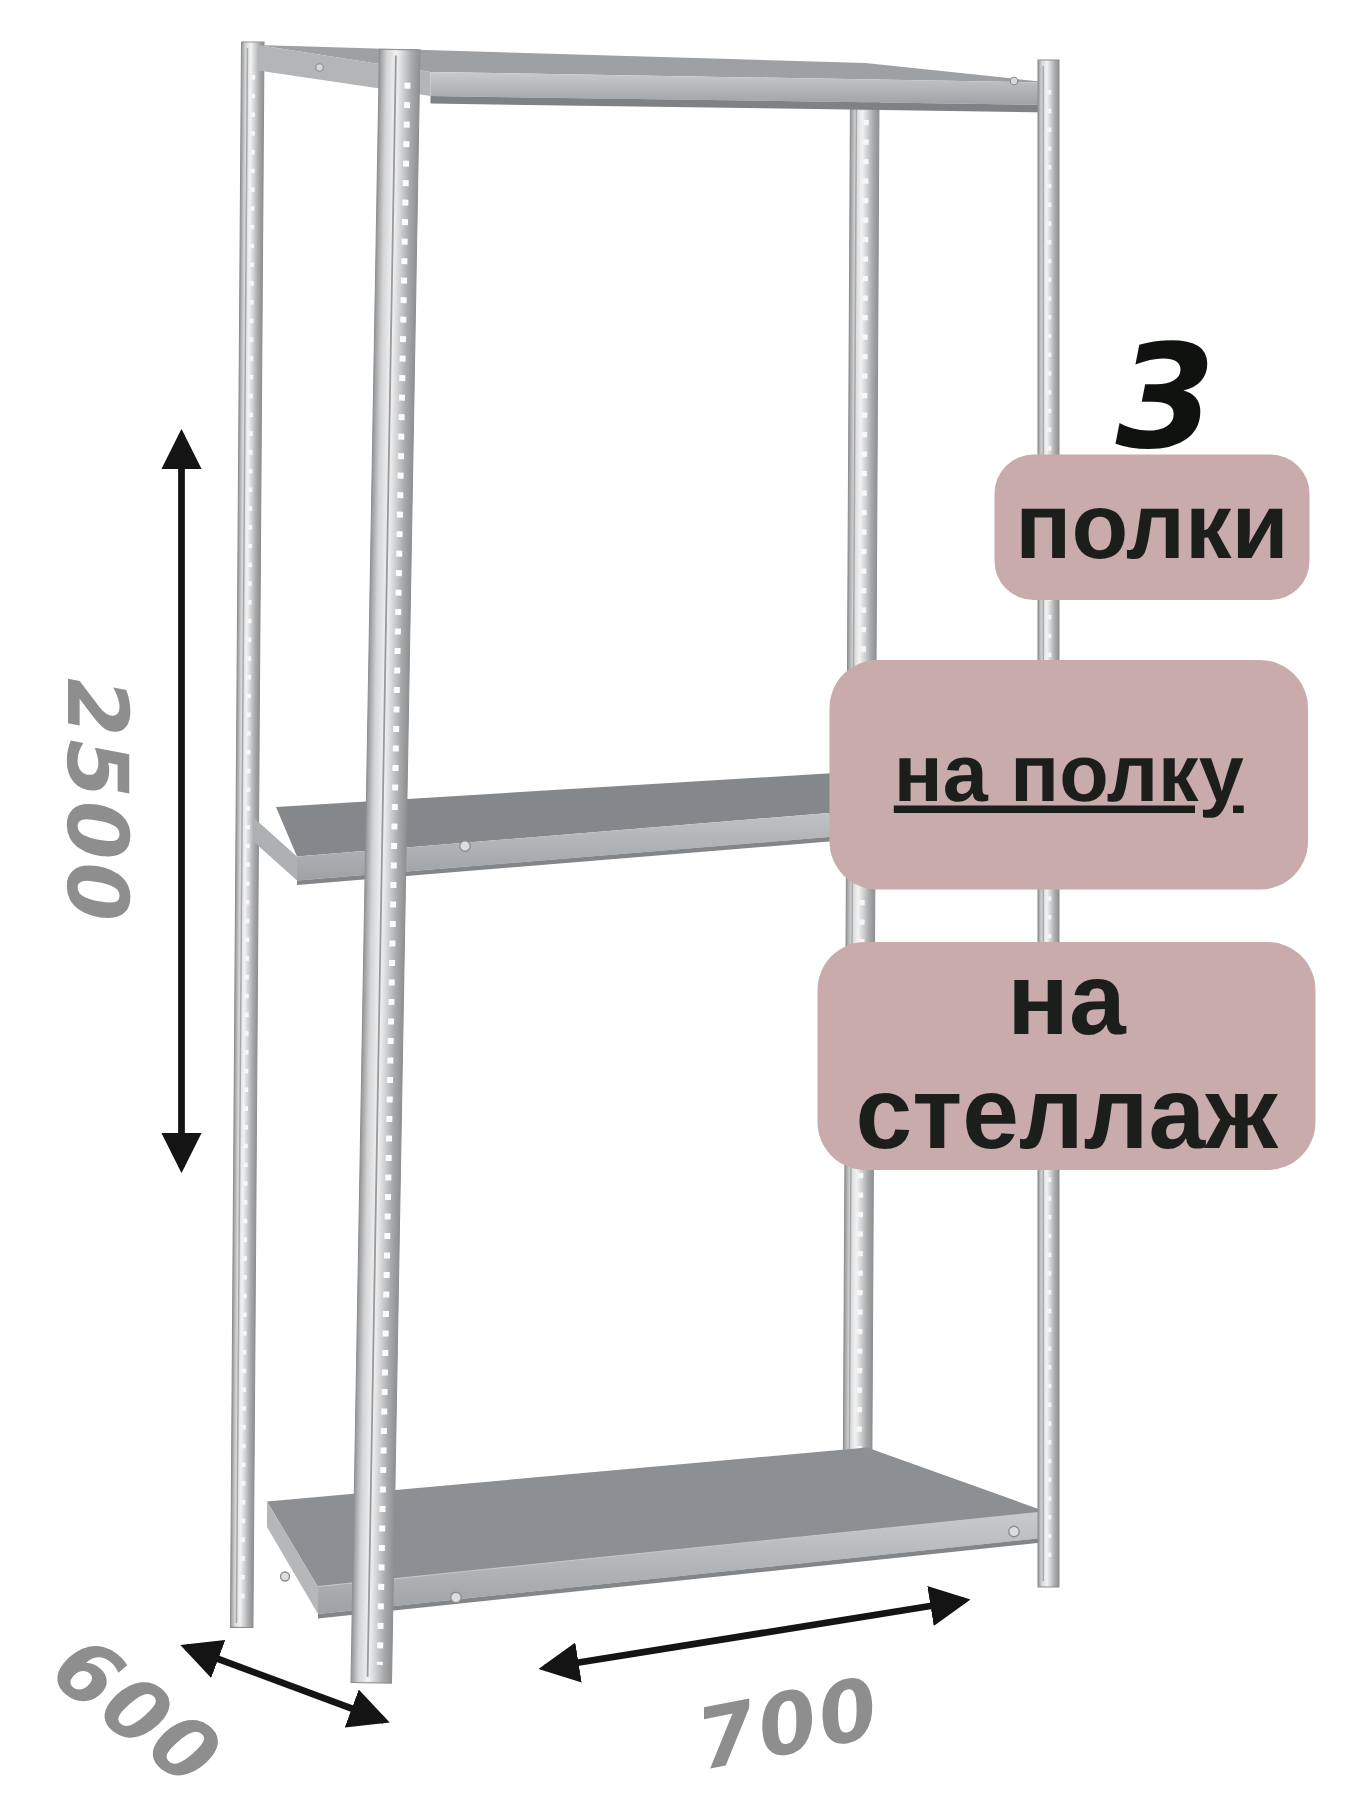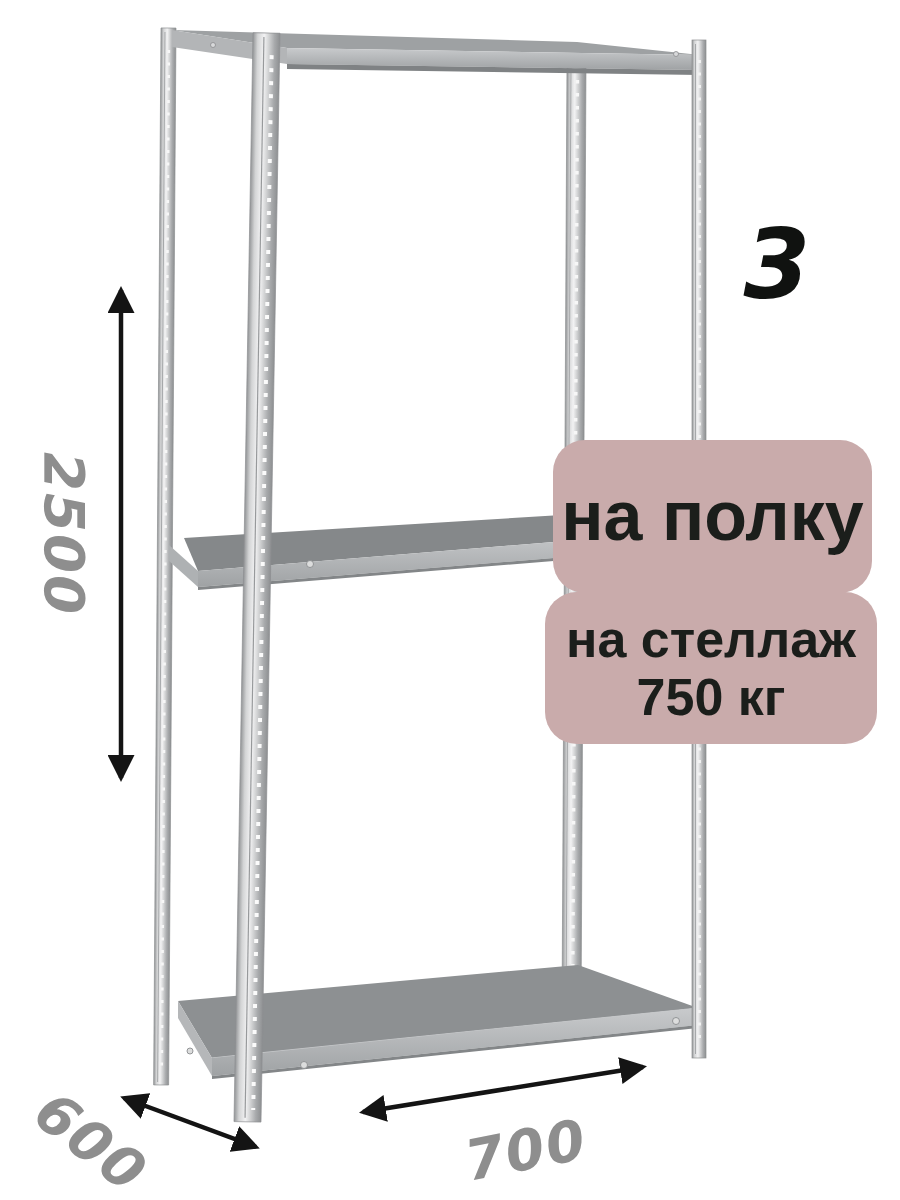--- a/index.html
+++ b/index.html
@@ -35,22 +35,22 @@
     position:absolute;
     background:#c9abab;
     color:#1b1e1b;
     font-weight:bold;
     display:flex;flex-direction:column;
     align-items:center;justify-content:center;
     text-align:center;
     line-height:1.12;
   }
   #badge-count{left:663px;top:303px;width:210px;height:97px;border-radius:26px;font-size:62px;}
-  #badge-shelf{left:553px;top:440px;width:319px;height:153px;border-radius:32px;font-size:70px;}
-  #badge-rack{left:545px;top:592px;width:332px;height:152px;border-radius:32px;font-size:52px;}
+  #badge-shelf{left:553px;top:440px;width:319px;height:153px;border-radius:32px;font-size:54px;text-decoration:underline;}
+  #badge-rack{left:545px;top:628px;width:332px;height:152px;border-radius:32px;font-size:68px;}
 </style>
 </head>
 <body>
 
 <div class="canvas">
 
   <svg class="rack-svg" width="900" height="1200" viewBox="0 0 900 1200">
     <defs>
       <marker id="ah" viewBox="0 0 10 10" refX="8.5" refY="5" markerWidth="6" markerHeight="6" orient="auto-start-reverse">
         <path d="M0,0 L10,5 L0,10 z" fill="#141414"></path>
@@ -127,23 +127,25 @@
     <line x1="124" y1="1098" x2="256" y2="1147" stroke="#141414" stroke-width="4.5" marker-start="url(#ah)" marker-end="url(#ah)"></line>
     <line x1="363" y1="1112" x2="643" y2="1067" stroke="#141414" stroke-width="4.5" marker-start="url(#ah)" marker-end="url(#ah)"></line>
   </svg>
 
   <div class="dim" id="dim-height">2500</div>
   <div class="dim" id="dim-depth">600</div>
   <div class="dim" id="dim-width">700</div>
 
   <div id="count-number">3</div>
 
+  <div class="badge" id="badge-count">
+    <span>полки</span>
+  </div>
 
   <div class="badge" id="badge-shelf">
     <span>на полку</span>
   </div>
 
   <div class="badge" id="badge-rack">
     <span>на стеллаж</span>
-    <span>750 кг</span>
   </div>
 
 </div>
 
 </body></html>

